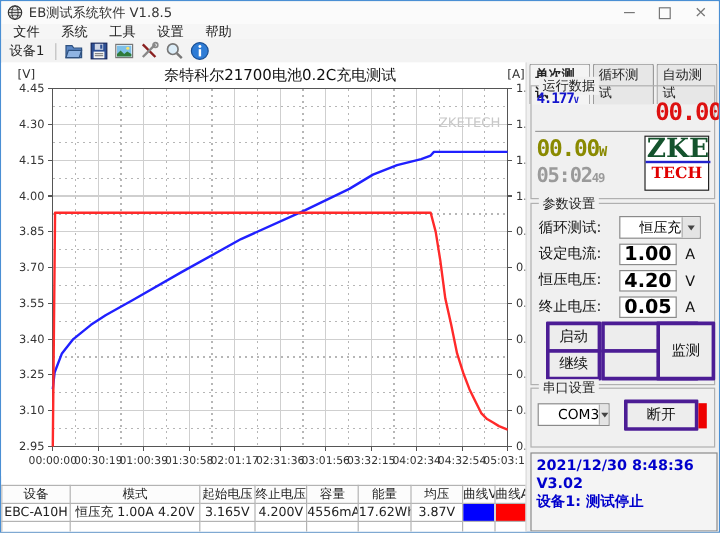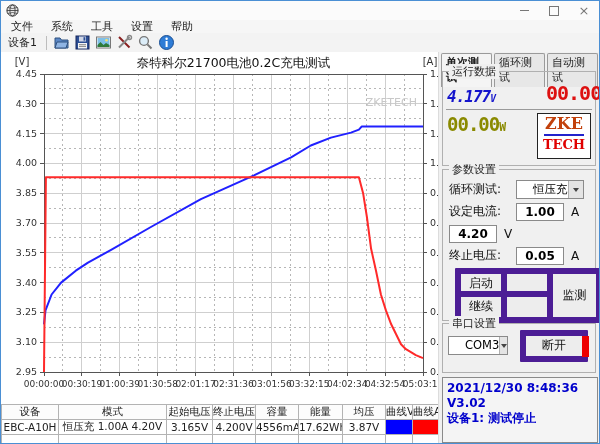--- a/index.html
+++ b/index.html
@@ -35,40 +35,40 @@
   .right-panel{position:absolute;left:437px;top:51px;width:161px;height:391px;background:#f0f0f0;border-left:1px solid #dcdcdc;}
   .rtabs{position:absolute;top:1px;left:2px;display:flex;}
   .rtab{font-size:11px;padding:1px 4px 2px 4px;border:1px solid #9a9a9a;border-bottom:none;background:#e7e7e7;
     margin-right:2px;border-radius:2px 2px 0 0;color:#222;}
   .rtab.active{background:#f4f4f4;font-weight:bold;}
   .groupbox{position:absolute;left:3px;width:152px;border:1px solid #b0b0b0;border-radius:0;}
   .grouplabel{position:absolute;top:-8px;left:6px;background:#f0f0f0;padding:0 3px;font-size:11px;color:#222;}
   
   .seg{font-family:"DejaVu Sans Mono","Liberation Mono",monospace;font-weight:bold;position:absolute;white-space:nowrap;}
   .seg small{font-size:60%;font-weight:bold;}
-  .v-disp{left:4px;top:15px;font-size:16px;letter-spacing:-1px;font-style:italic;}
+  .v-disp{left:4px;top:3px;font-size:12px;letter-spacing:-1px;}
   .a-disp{left:79px;top:9px;font-size:20px;letter-spacing:-1px;margin-left:24px;}
   .w-disp{left:4px;top:41px;font-size:19px;letter-spacing:-1px;}
   .t-disp{left:4px;top:65px;font-size:17px;letter-spacing:-1px;}
   .rd-sep{position:absolute;left:3px;right:3px;top:37px;border-top:1px solid #9a9a9a;}
   .logo{position:absolute;right:4px;top:41px;width:52px;height:44px;border:1px solid #222;background:#fff;text-align:center;}
-  .logo .zke{display:inline-block;color:#c2410c;font-family:"DejaVu Serif","Liberation Serif",serif;font-weight:bold;
-    font-size:16px;line-height:20px;border-bottom:2px solid #2222cc;padding:0 1px;}
+  .logo .zke{display:inline-block;color:#14532d;font-family:"DejaVu Serif","Liberation Serif",serif;font-weight:bold;
+    font-size:22px;line-height:20px;border-bottom:2px solid #2222cc;padding:0 1px;}
   .logo .tech{color:#e00000;font-family:"DejaVu Serif","Liberation Serif",serif;font-weight:bold;font-size:13px;line-height:17px;}
   
   .prow{position:absolute;left:6px;display:flex;align-items:center;height:19px;}
   .plabel{width:67px;font-size:12px;color:#111;letter-spacing:0px;}
   .pbox{width:46px;height:16px;border:1px solid #8a8a8a;background:#fff;text-align:center;font-weight:bold;
-    font-size:12px;line-height:16px;color:#000;}
+    font-size:16px;line-height:16px;color:#000;}
   .punit{margin-left:7px;font-size:12px;color:#111;}
   .combo{display:flex;width:66px;height:17px;border:1px solid #8a8a8a;background:#fff;}
   .combo-val{flex:1;font-size:11.5px;line-height:16px;padding-left:16px;color:#000;}
   .combo-arrow{width:14px;background:#e4e4e4;border-left:1px solid #b0b0b0;display:flex;align-items:center;justify-content:center;}
   .combo-arrow:after{content:"";border-left:3px solid transparent;border-right:3px solid transparent;border-top:4px solid #444;}
-  .pbtn{position:absolute;height:20px;border:6px solid #4c1d95;background:#ededed;font-size:12px;text-align:center;
+  .pbtn{position:absolute;height:20px;border:3px solid #4c1d95;background:#ededed;font-size:12px;text-align:center;
     line-height:19px;color:#111;border-radius:1px;}
   .pbtn.disabled{color:#a8a8a8;padding-left:35px;}
   
   .ser-ind{position:absolute;width:7px;height:21px;background:#ee0000;}
   
   .statusbox{position:absolute;left:3px;top:325px;width:146px;height:58px;border:1px solid #8a8a8a;background:#f4f4f4;
     color:#0000cc;font-weight:bold;font-size:12px;line-height:15px;padding:3px 4px;}
 </style>
 </head>
 <body>
@@ -77,20 +77,21 @@
 
   <div class="titlebar">
     <span class="app-icon">
       <svg width="13" height="13" viewBox="0 0 13 13">
           <circle cx="6.5" cy="6.5" r="5.6" fill="#e8e8e8" stroke="#333"></circle>
           <ellipse cx="6.5" cy="6.5" rx="2.6" ry="5.6" fill="none" stroke="#333" stroke-width="0.8"></ellipse>
           <line x1="0.9" y1="6.5" x2="12.1" y2="6.5" stroke="#333" stroke-width="0.8"></line>
           <path d="M1.6 3.5 Q6.5 5.5 11.4 3.5 M1.6 9.5 Q6.5 7.5 11.4 9.5" fill="none" stroke="#333" stroke-width="0.7"></path>
         </svg>
     </span>
+    <span class="title">EB测试系统软件 V1.8.5</span>
     <div class="win-controls">
       <span class="win-btn">
           <span class="glyph-min"></span>
         </span>
       <span class="win-btn">
           <span class="glyph-max"></span>
         </span>
       <span class="win-btn">
           <span class="glyph-close">×</span>
         </span>
@@ -328,20 +329,21 @@
       <span class="rtab">循环测试</span>
       <span class="rtab">自动测试</span>
     </div>
 
     <div class="groupbox" style="top:19px;height:93px;">
       <span class="grouplabel">运行数据</span>
       <span class="seg v-disp" style="color:#1414cc"><span>4.177</span><small>V</small></span>
       <span class="seg a-disp" style="color:#dd1111"><span>00.00</span><small>A</small></span>
       <span class="rd-sep"></span>
       <span class="seg w-disp" style="color:#8a8a00"><span>00.00</span><small>W</small></span>
+      <span class="seg t-disp" style="color:#9a9a9a"><span>05:02</span><small>49</small></span>
       <span class="logo">
         <span class="zke">ZKE</span>
         <div class="tech">TECH</div>
       </span>
     </div>
 
     <div class="groupbox" style="top:117px;height:150px;">
       <span class="grouplabel">参数设置</span>
 
       <div class="prow" style="top:10px;">
@@ -350,20 +352,21 @@
           <span class="combo-val">恒压充</span>
           <span class="combo-arrow"></span>
         </span>
       </div>
       <div class="prow" style="top:32px;">
         <span class="plabel">设定电流:</span>
         <span class="pbox">1.00</span>
         <span class="punit">A</span>
       </div>
       <div class="prow" style="top:54px;">
+        <span class="plabel">恒压电压:</span>
         <span class="pbox">4.20</span>
         <span class="punit">V</span>
       </div>
       <div class="prow" style="top:76px;">
         <span class="plabel">终止电压:</span>
         <span class="pbox">0.05</span>
         <span class="punit">A</span>
       </div>
 
       <span class="pbtn" style="left:12px;top:98px;width:40px;">启动</span>

